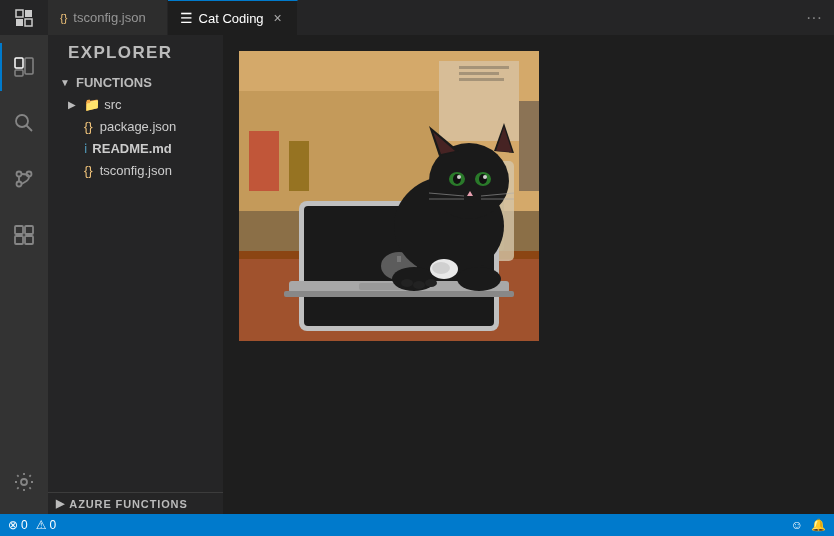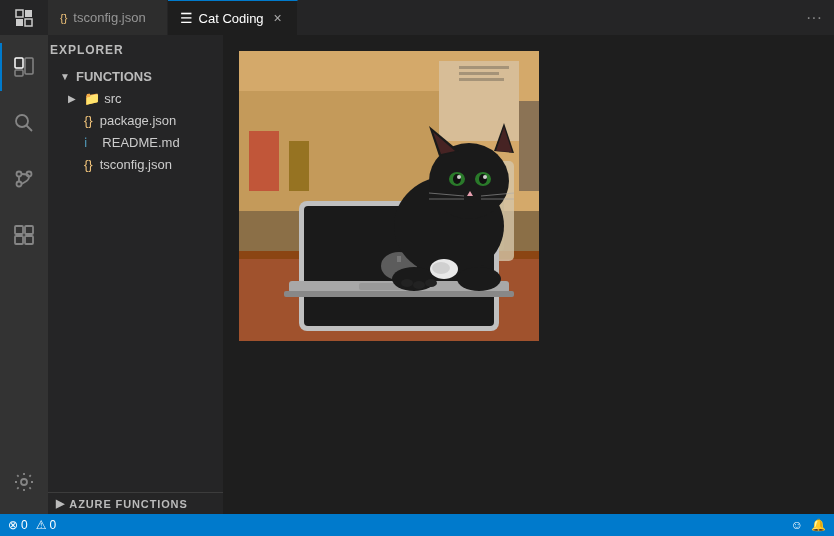--- a/index.html
+++ b/index.html
@@ -138,22 +138,22 @@
     .sidebar {
       width: 175px;
       background: #252526;
       display: flex;
       flex-direction: column;
       flex-shrink: 0;
       overflow-y: auto;
     }
 
     .sidebar-header {
-      padding: 8px 2px;
-      font-size: 12px;
+      padding: 8px 20px;
+      font-size: 17px;
       font-weight: 700;
       color: #bbb;
       letter-spacing: 0.08em;
       text-transform: uppercase;
     }
 
     .tree-section {
       display: flex;
       flex-direction: column;
     }
@@ -353,21 +353,21 @@
 
       <div class="tree-item child2">
         <span class="arrow" style="opacity:0;">▶</span>
         <span class="item-icon json-color">{}</span>
         <span style="margin-left:3px;text-align:center;">package.json</span>
       </div>
 
       <div class="tree-item child2">
         <span class="arrow" style="opacity:0;">▶</span>
         <span class="item-icon md-color">ℹ</span>
-        <span style="margin-left:11px;">README.md</span>
+        <span style="margin-left:1px;font-weight:bold;">README.md</span>
       </div>
 
       <div class="tree-item child2">
         <span class="arrow" style="opacity:0;">▶</span>
         <span class="item-icon json-color">{}</span>
         <span style="margin-left:3px;">tsconfig.json</span>
       </div>
     </div>
 
     <div style="flex:1;"></div>

